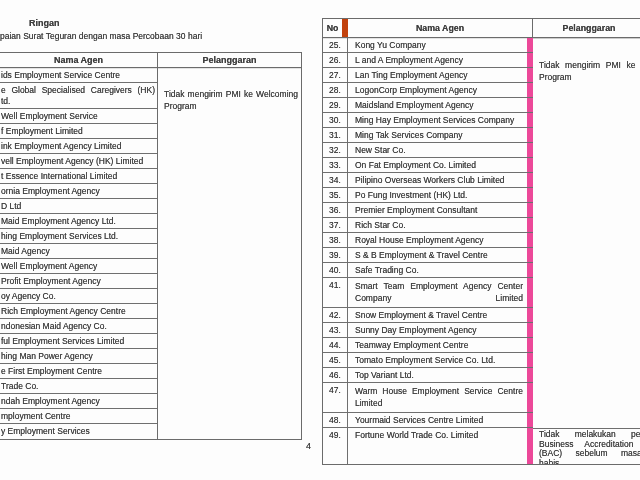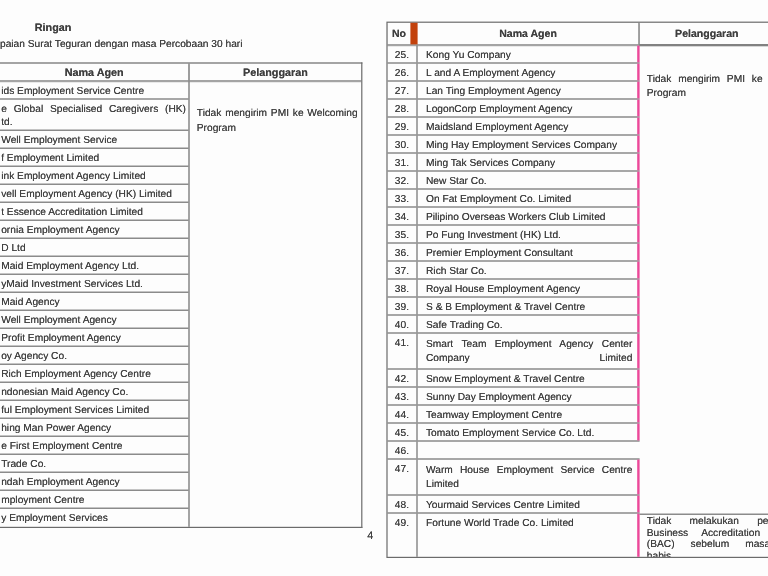--- a/index.html
+++ b/index.html
@@ -52,21 +52,21 @@
   }
   .rhead{display:flex;height:19px;border-bottom:1px solid #6b6b6b;box-shadow:0 1px 0 rgba(0,0,0,.10);}
   .rh-no{width:25px;border-right:6px solid #c2410c;font-size:8.8px;font-weight:bold;text-align:center;line-height:18px;}
   .rh-name{width:185px;border-right:1px solid #6b6b6b;font-size:8.8px;font-weight:bold;text-align:center;line-height:18px;}
   .rbody{position:absolute;left:0;top:19px;bottom:0;width:210px;display:flex;flex-direction:column;}
   .rrow{display:flex;height:15px;border-bottom:1px solid #6f6f6f;}
   .rrow.ml{height:30px;}
   .rrow:last-child{flex:1;border-bottom:none;height:auto;}
   .r-no{width:25px;border-right:1px solid #6f6f6f;font-size:8.5px;line-height:11px;padding:2px 0 0 6px;}
   .r-name{
-    width:185px;border-right:2px solid #ec4899;font-size:8.5px;line-height:11px;
+    width:185px;border-right:6px solid #ec4899;font-size:8.5px;line-height:11px;
     padding:2px 4px 0 7px;white-space:nowrap;overflow:hidden;
   }
   .rrow.ml .r-name{white-space:pre-line;text-align:justify;text-align-last:justify;line-height:12px;}
   .rpel{position:absolute;left:210px;top:0;bottom:0;width:162px;display:flex;flex-direction:column;}
   .rph{
     height:19px;border-bottom:1px solid #6b6b6b;box-shadow:0 1px 0 rgba(0,0,0,.10);
     font-size:8.8px;font-weight:bold;text-align:center;line-height:18px;padding-right:50px;
   }
   .rnote{
     height:390px;padding:21px 12px 0 6px;font-size:8.5px;line-height:12px;
@@ -90,25 +90,25 @@
       <div class="lnames">
         <div class="lhead txt">Nama Agen</div>
         <div id="leftRows">
             <div class="lrow txt">ids Employment Service Centre</div>
             <div class="lrow txt ml">e Global Specialised Caregivers (HK)
 td.</div>
             <div class="lrow txt">Well Employment Service</div>
             <div class="lrow txt">f Employment Limited</div>
             <div class="lrow txt">ink Employment Agency Limited</div>
             <div class="lrow txt">vell Employment Agency (HK) Limited</div>
-            <div class="lrow txt">t Essence Accreditation Limited</div>
+            <div class="lrow txt">t Essence International Limited</div>
             <div class="lrow txt">ornia Employment Agency</div>
             <div class="lrow txt">D Ltd</div>
             <div class="lrow txt">Maid Employment Agency Ltd.</div>
-            <div class="lrow txt">yMaid Investment Services Ltd.</div>
+            <div class="lrow txt">hing Employment Services Ltd.</div>
             <div class="lrow txt">Maid Agency</div>
             <div class="lrow txt">Well Employment Agency</div>
             <div class="lrow txt">Profit Employment Agency</div>
             <div class="lrow txt">oy Agency Co.</div>
             <div class="lrow txt">Rich Employment Agency Centre</div>
             <div class="lrow txt">ndonesian Maid Agency Co.</div>
             <div class="lrow txt">ful Employment Services Limited</div>
             <div class="lrow txt">hing Man Power Agency</div>
             <div class="lrow txt">e First Employment Centre</div>
             <div class="lrow txt">Trade Co.</div>
@@ -214,20 +214,21 @@
           <div class="rrow">
             <div class="r-no txt">44.</div>
             <div class="r-name txt">Teamway Employment Centre</div>
           </div>
           <div class="rrow">
             <div class="r-no txt">45.</div>
             <div class="r-name txt">Tomato Employment Service Co. Ltd.</div>
           </div>
           <div class="rrow">
             <div class="r-no txt">46.</div>
+            <div class="r-name txt">Top Variant Ltd.</div>
           </div>
           <div class="rrow ml">
             <div class="r-no txt">47.</div>
             <div class="r-name txt">Warm House Employment Service Centre
 Limited</div>
           </div>
           <div class="rrow">
             <div class="r-no txt">48.</div>
             <div class="r-name txt">Yourmaid Services Centre Limited</div>
           </div>

